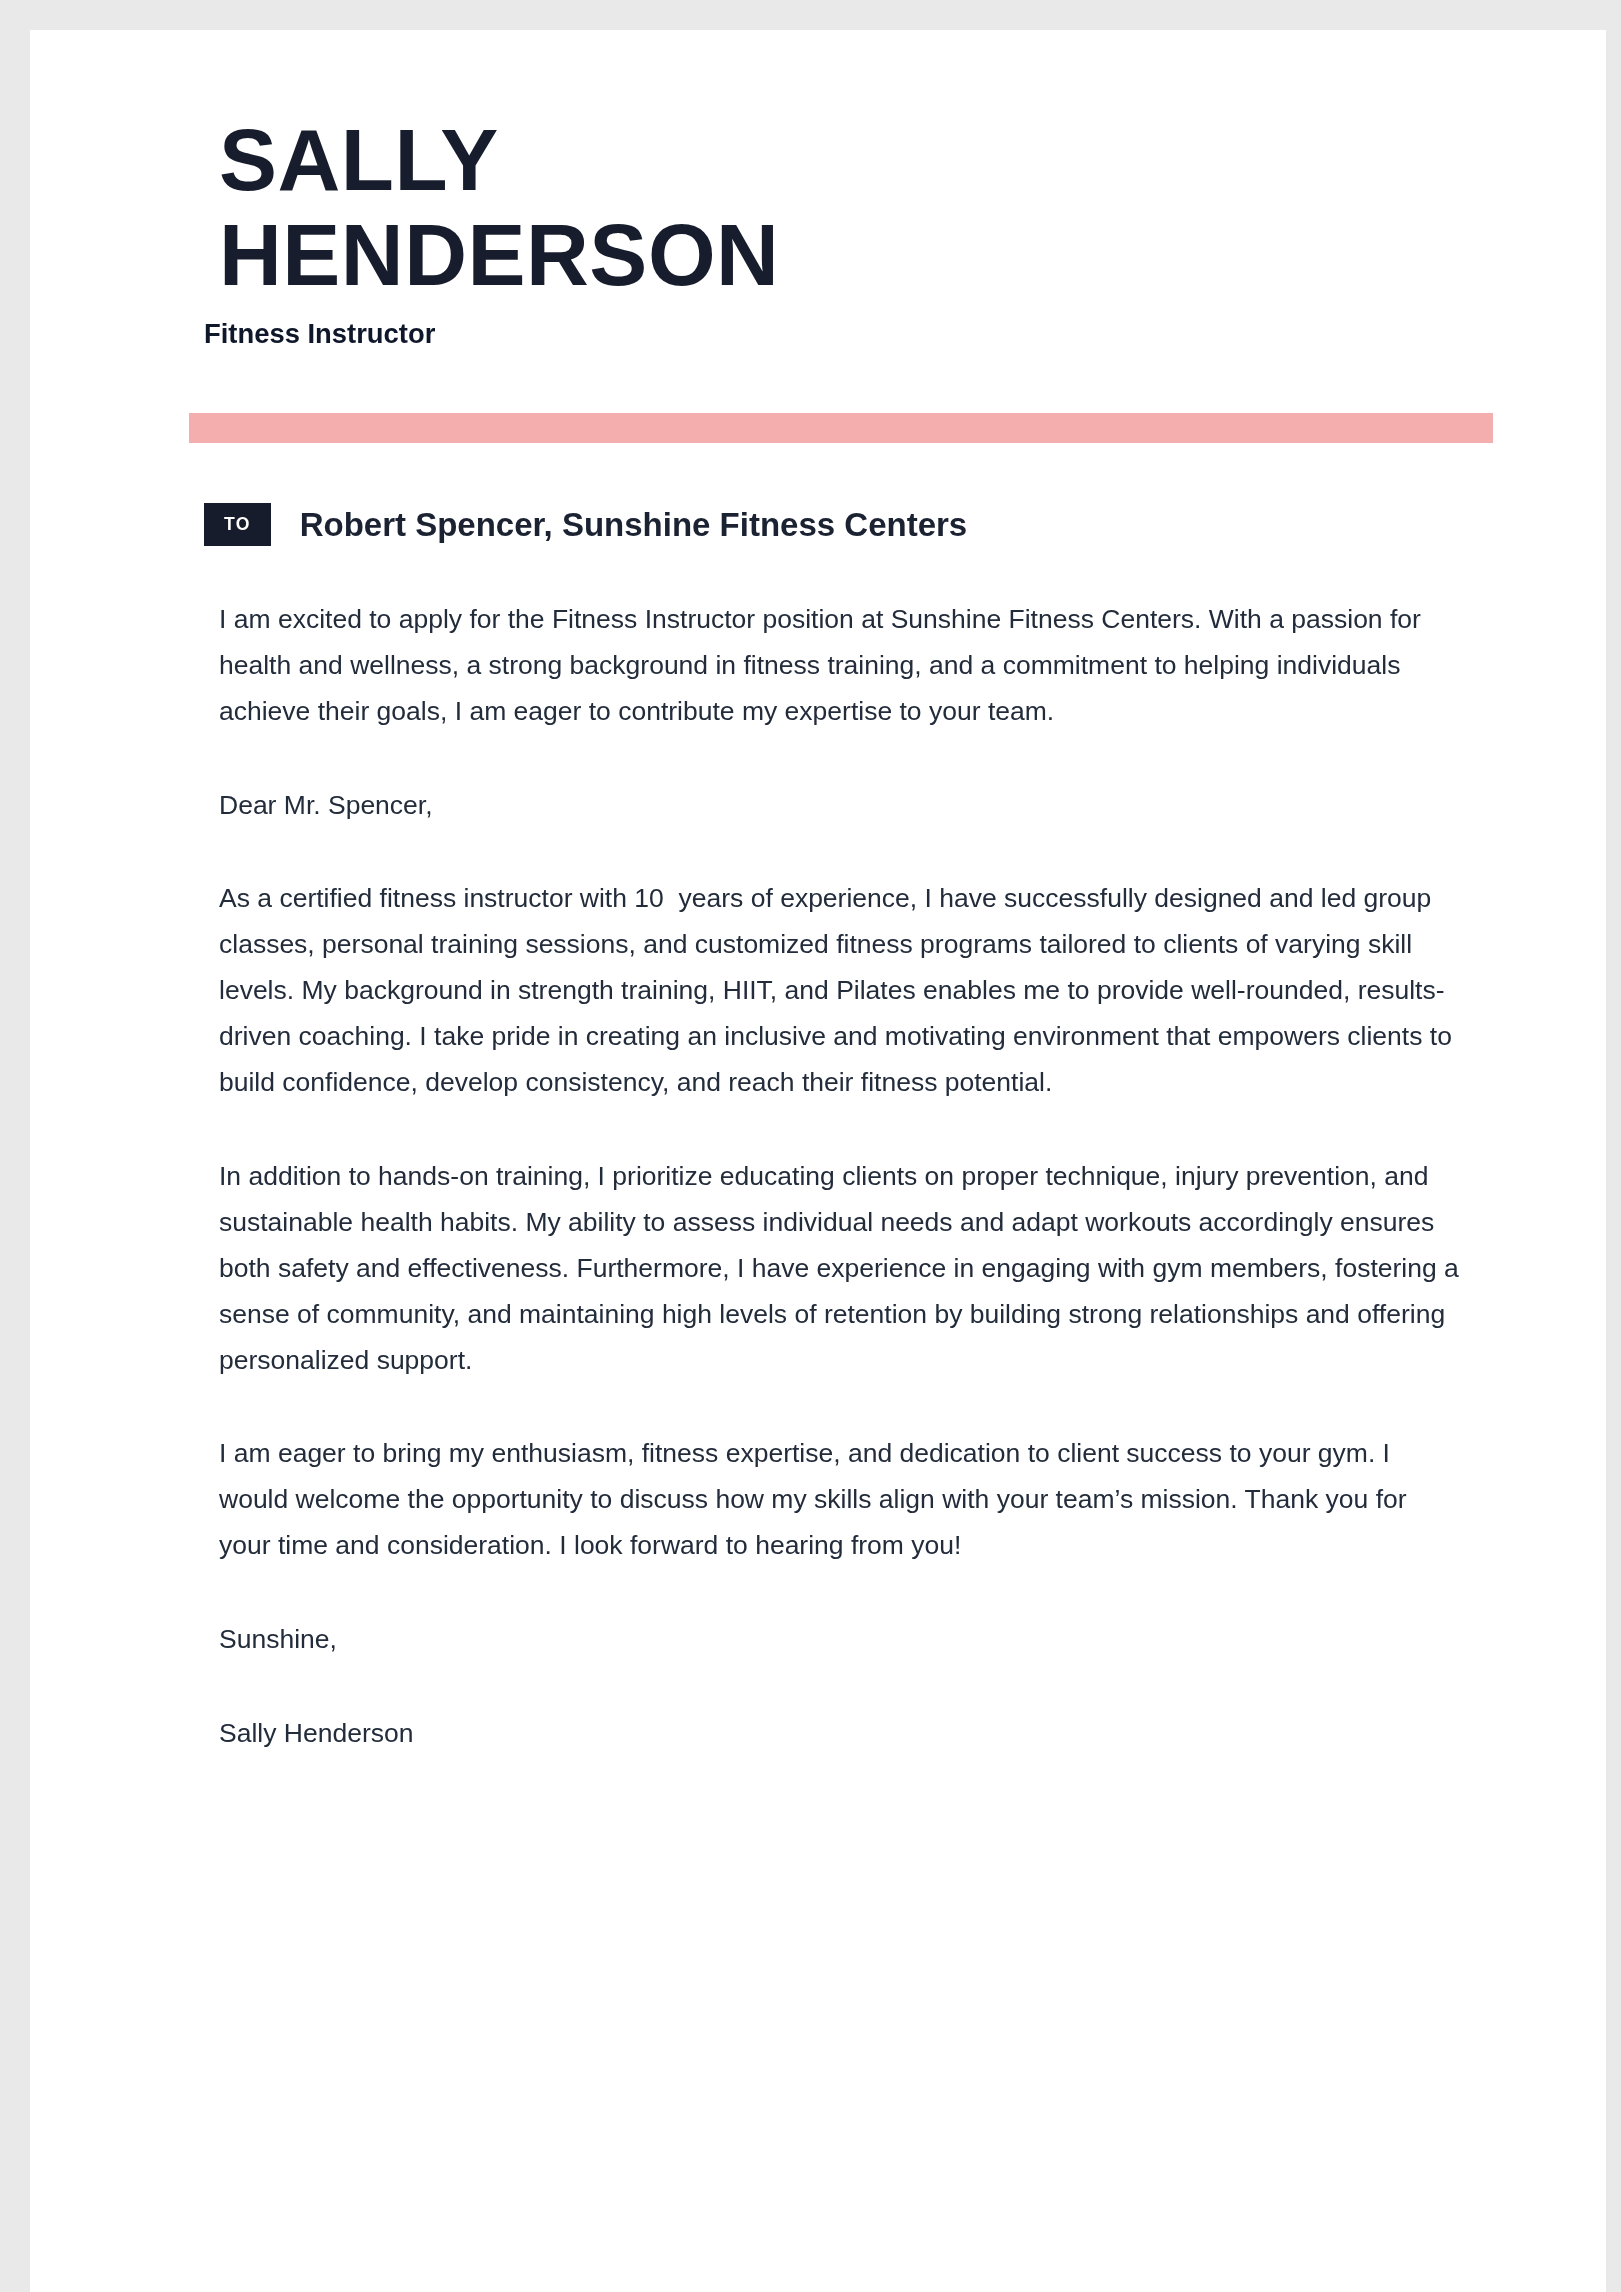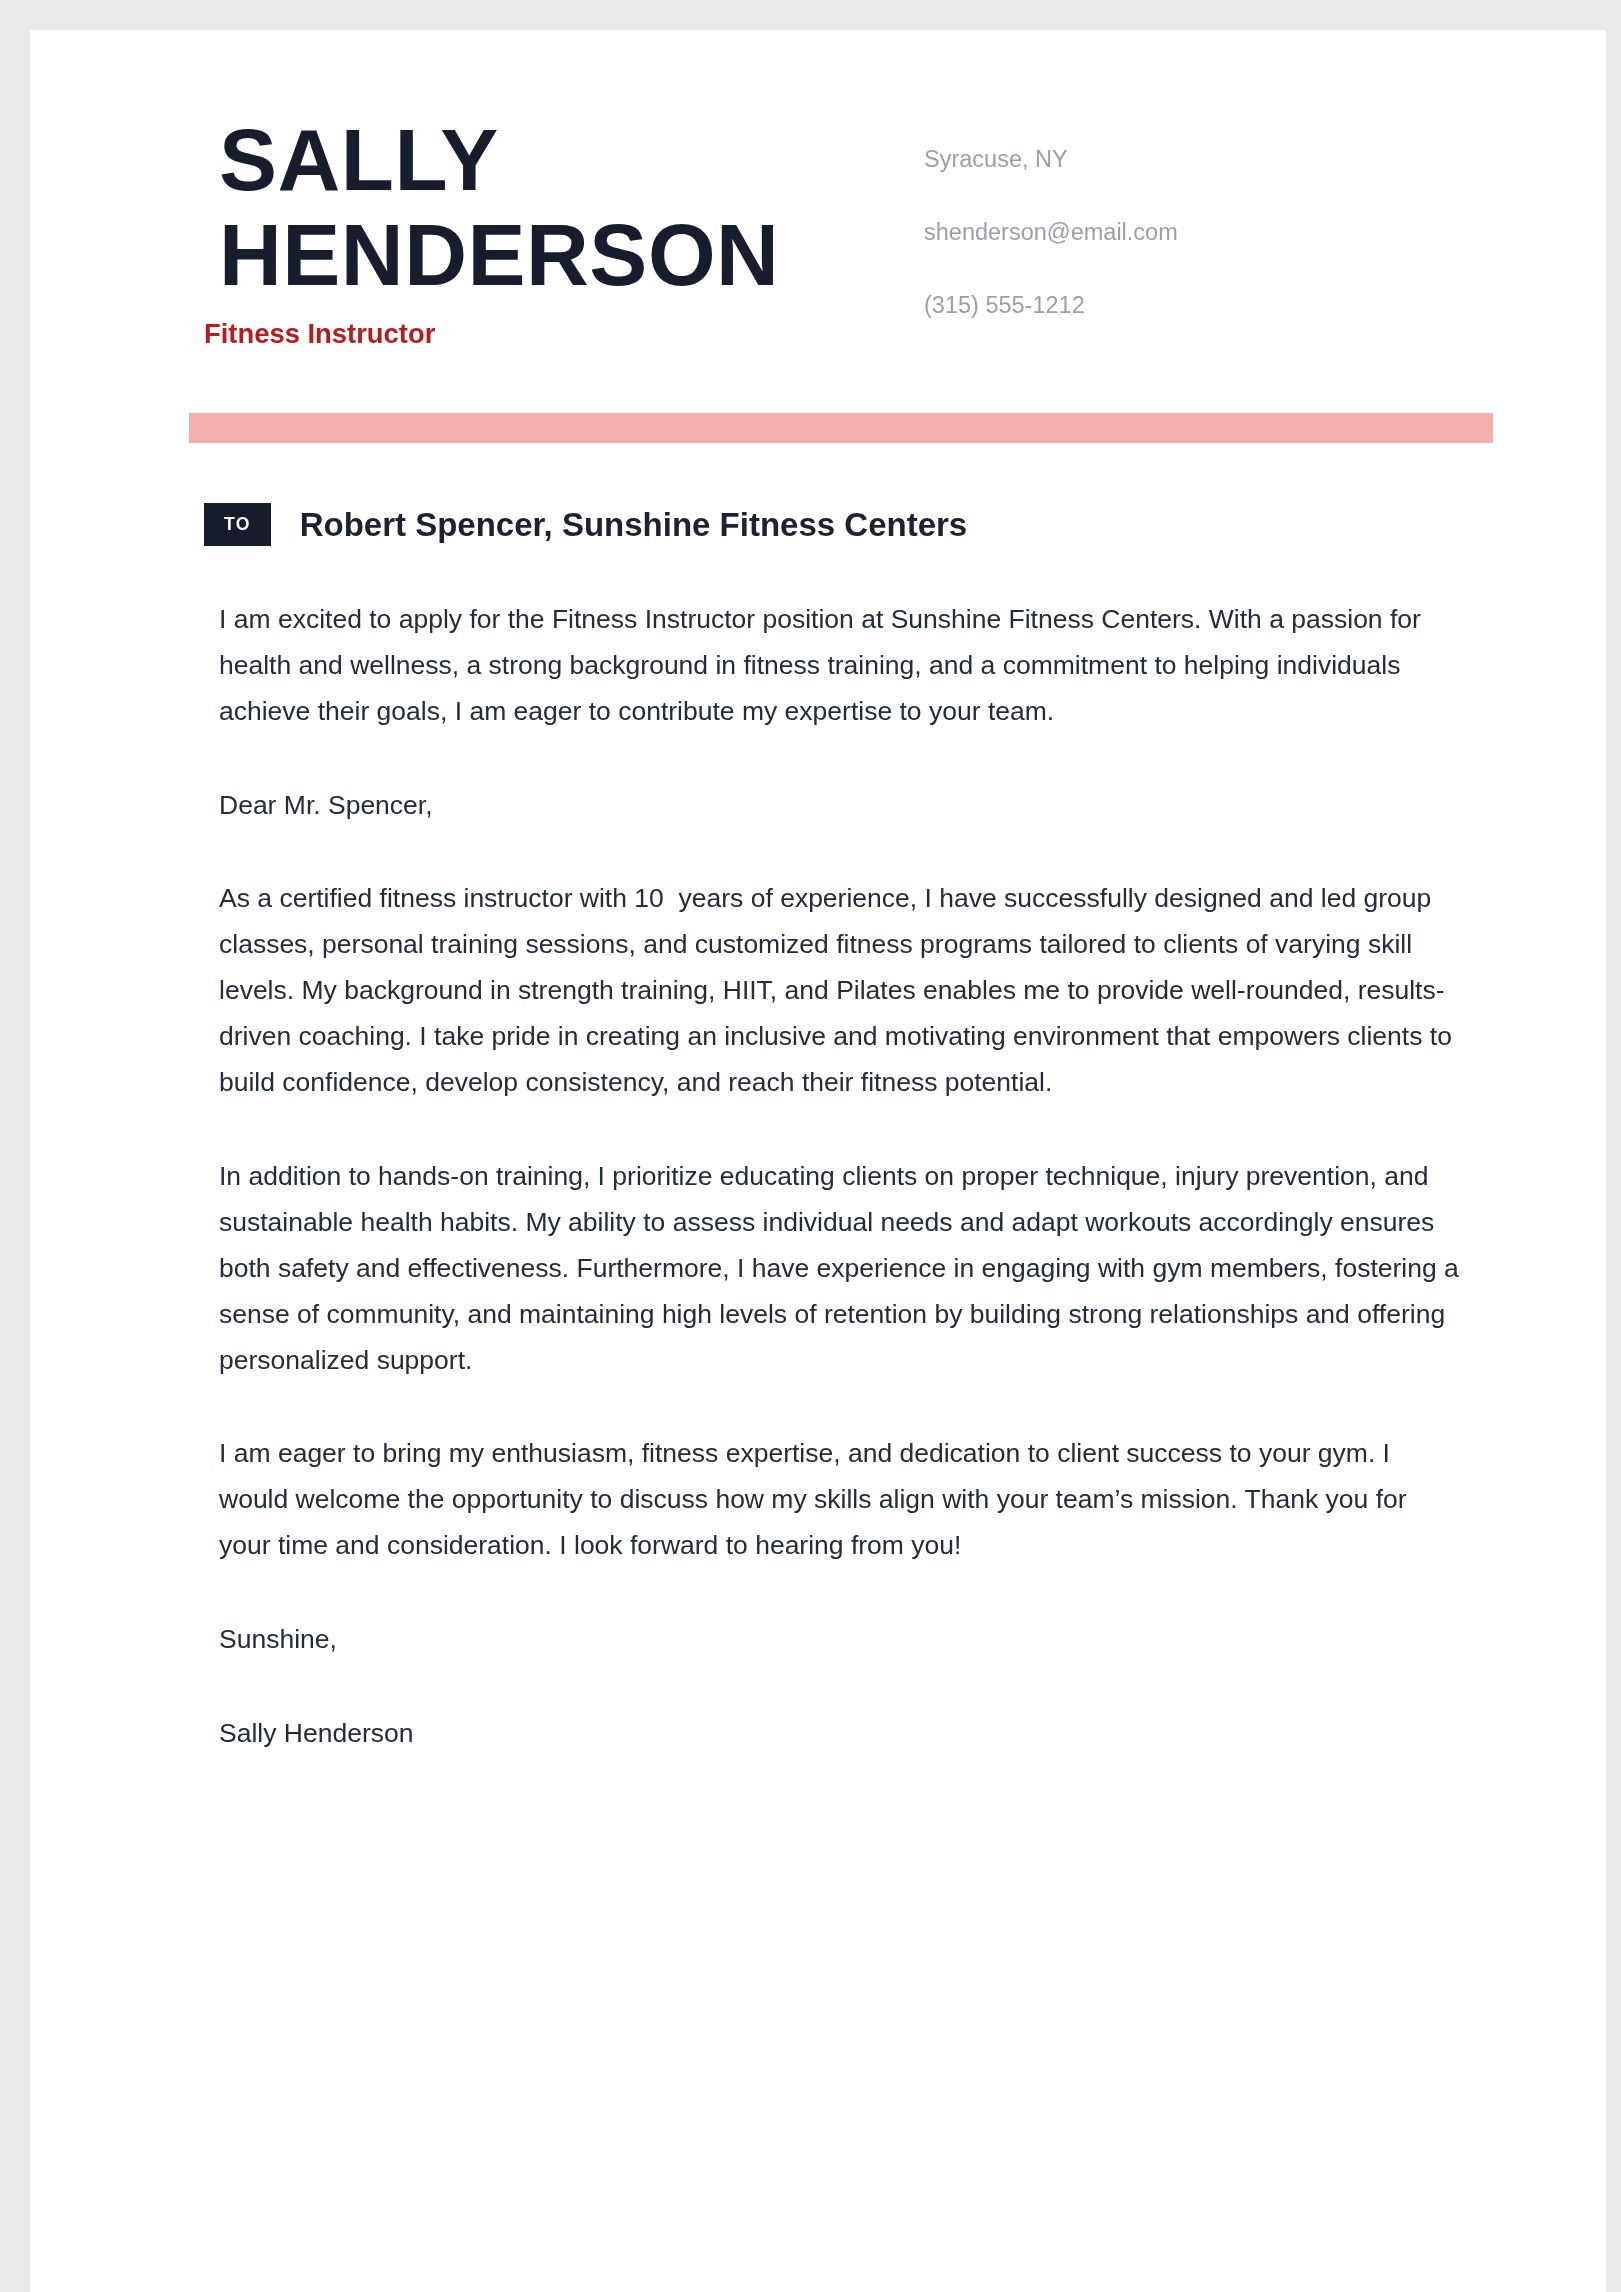--- a/index.html
+++ b/index.html
@@ -25,21 +25,21 @@
     letter-spacing: 0.5px;
     color: #171d2c;
   }
   .job-title {
     position: absolute;
     left: 159px;
     top: 275px;
     font-size: 27.4px;
     font-weight: 700;
     line-height: 27.4px;
-    color: #b91c1c;
+    color: #0f172a;
   }
   .contact-block {
     position: absolute;
     left: 864px;
     top: 78px;
     font-size: 23.5px;
     line-height: 43px;
     color: #9ba0a8;
   }
 
@@ -103,25 +103,20 @@
 
 <div class="page">
 
   <h1 class="name-block">
     <span>SALLY</span><br>
     <span>HENDERSON</span>
   </h1>
 
   <div class="job-title">Fitness Instructor</div>
 
-  <div class="contact-block">
-    <div>Syracuse, NY</div>
-    <div>shenderson@email.com</div>
-    <div>(315) 555-1212</div>
-  </div>
 
   <div class="divider"></div>
 
   <div class="recipient-row">
     <span class="to-badge">TO</span>
     <span class="recipient-name">Robert Spencer, Sunshine Fitness Centers</span>
   </div>
 
   <main class="letter-body">
     <p>I am excited to apply for the Fitness Instructor position at Sunshine Fitness Centers. With a passion for health and wellness, a strong background in fitness training, and a commitment to helping individuals achieve their goals, I am eager to contribute my expertise to your team.</p>

